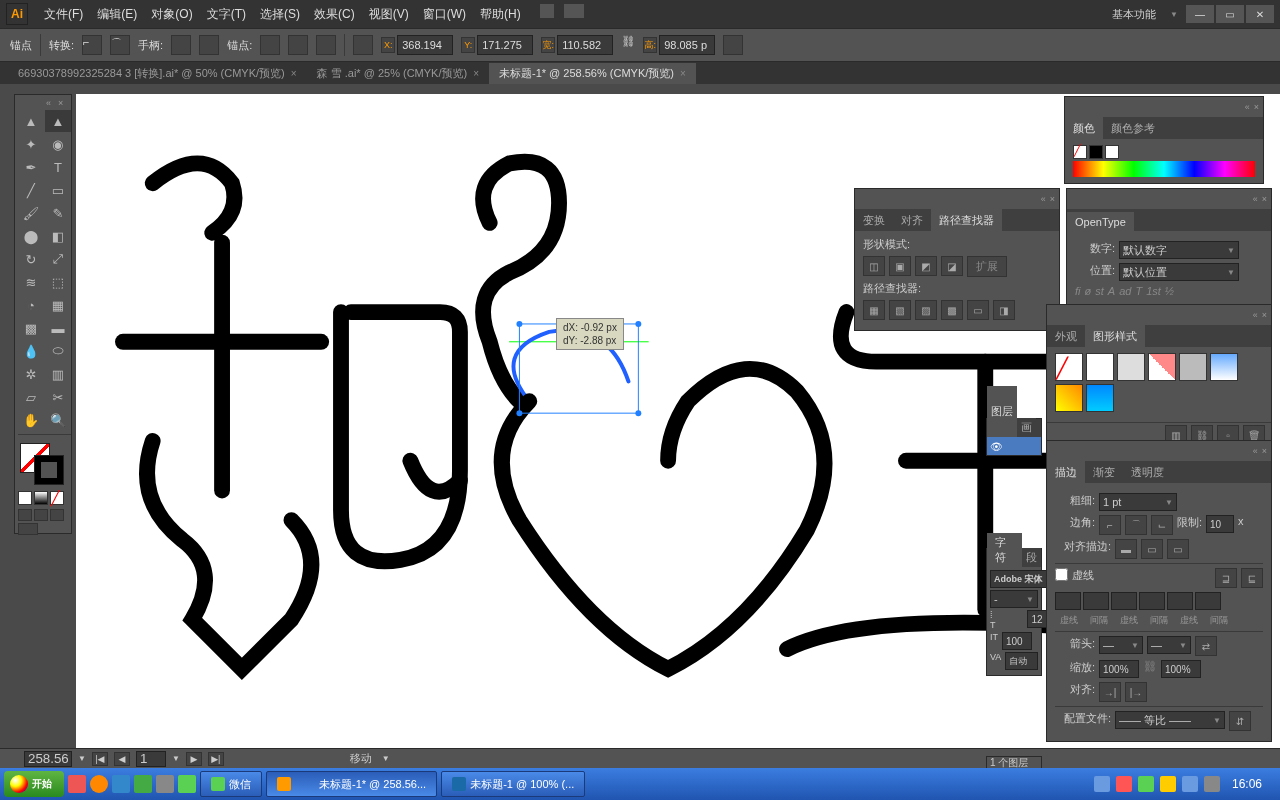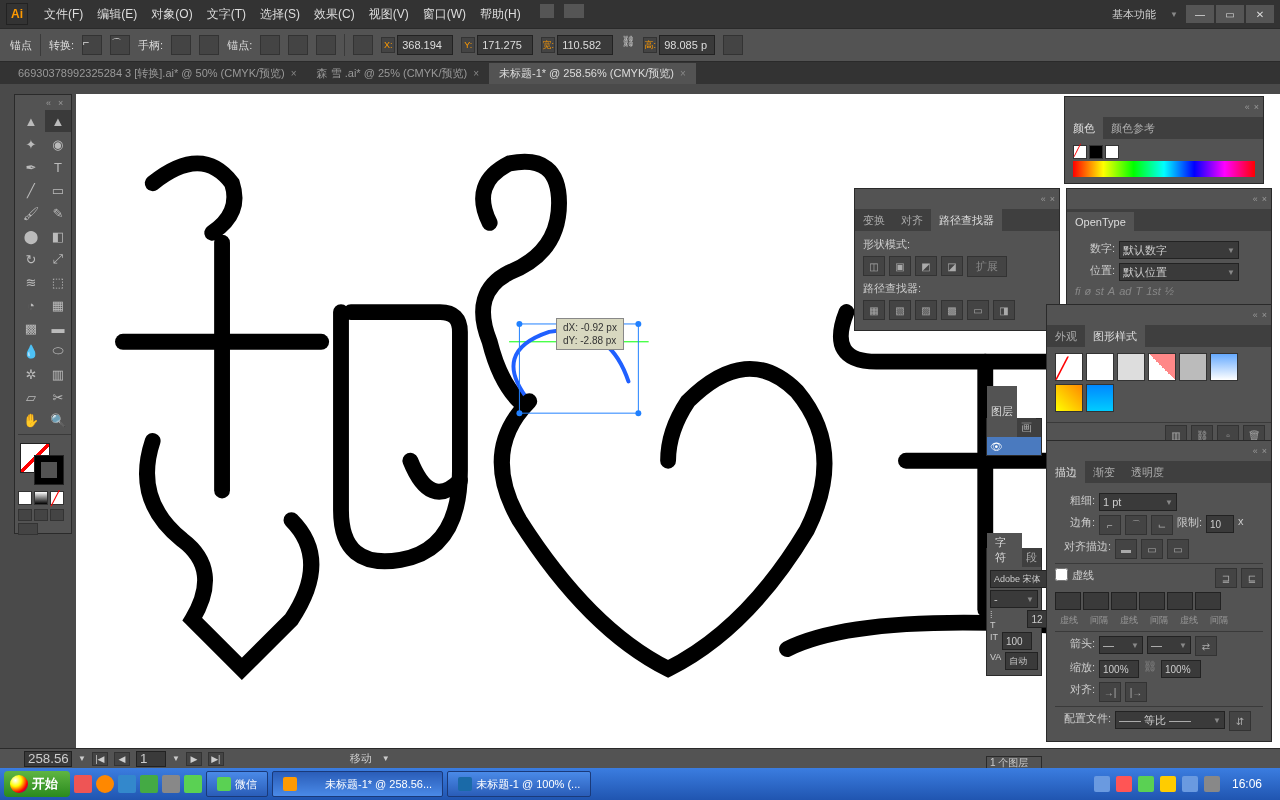--- a/index.html
+++ b/index.html
@@ -80,21 +80,21 @@
 .sw-thumb { width:28px; height:28px; border:1px solid #333;}
 .gradient-strip { height:16px; background:linear-gradient(to right,#f00,#ff0,#0f0,#0ff,#00f,#f0f,#f00); margin-top:2px;}
 
 
 .canvas-status { position:absolute; bottom:32px; left:0; right:0; height:20px; background:#535353; border-top:1px solid #2a2a2a; display:flex; align-items:center; padding:0 24px; gap:6px; color:#ccc; font-size:11px;}
 .cs-input { width:48px; height:16px; background:#3a3a3a; border:1px solid #222; color:#ccc; padding:0 3px;}
 .cs-navbtn { width:16px; height:14px; background:#444; border:1px solid #333; display:flex;align-items:center;justify-content:center; font-size:9px;}
 
 
 .taskbar { position:absolute; bottom:0; left:0; right:0; height:32px; background:linear-gradient(to bottom,#3b7de0,#2055b0); display:flex; align-items:center; padding:0 4px; gap:4px; color:#fff;}
-.start-btn { height:26px; padding:0 12px 0 6px; background:linear-gradient(to bottom,#5fb542,#2a8a1e); border-radius:4px; display:flex; align-items:center; gap:4px; font-weight:bold; font-size:13px; color:#fff;}
+.start-btn { height:26px; padding:0 12px 0 6px; background:linear-gradient(to bottom,#5fb542,#2a8a1e); border-radius:4px; display:flex; align-items:center; gap:4px; font-weight:bold; font-size:10px; color:#fff;}
 .start-orb { width:18px; height:18px; border-radius:50%; background:radial-gradient(circle at 30% 30%,#fff,#ff0,#f00,#00f);}
 .tb-item { height:26px; padding:0 10px; background:linear-gradient(to bottom,#4a8ae8,#2a5db8); border:1px solid #1a3a7a; display:flex; align-items:center; gap:4px; font-size:11px; color:#fff; border-radius:2px;}
 .tb-item.active { background:linear-gradient(to bottom,#2a5db8,#4a8ae8);gap:28px;}
 .ql-icon { width:18px; height:18px; background:#555; border-radius:2px;}
 .tray { margin-left:auto; display:flex; align-items:center; gap:6px; padding:0 8px;}
 .tray-icon { width:16px; height:16px; background:#6a9ae0; border-radius:2px;}
 .clock { font-size:12px; color:#fff; padding:0 6px;}
 
 
 .float-panel { position:absolute; background:#535353; border:1px solid #2a2a2a;}
@@ -417,21 +417,21 @@
     <span style="color:#fff;font-size:10px;">👁</span>
   </div>
 </div>
 
 <div class="float-panel" style="top:548px; right:238px; width:56px;">
   <div class="panel-tabs" style="height:18px;">
     <div class="ptab active" style="padding:2px 8px;font-family:Liberation Mono, monospace;">字符</div>
     <div class="ptab" style="padding:2px 4px;">段</div>
   </div>
   <div class="panel-body" style="padding:3px;">
-    <div class="drop" style="width:60px;">
+    <div class="drop" style="width:60px;font-weight:bold;">
         <span style="font-size:9px;overflow:hidden;">Adobe 宋体</span>
       </div>
     <div class="drop" style="width:48px;margin-top:2px;">
         <span>-</span>
         <span class="arr">▼</span>
       </div>
     <div class="panel-row" style="margin:2px 0;">
         <span style="font-size:9px;">⁞T</span>
         <input class="num-input" style="width: 30px; margin-left: 28px;" value="12 p">
       </div>

